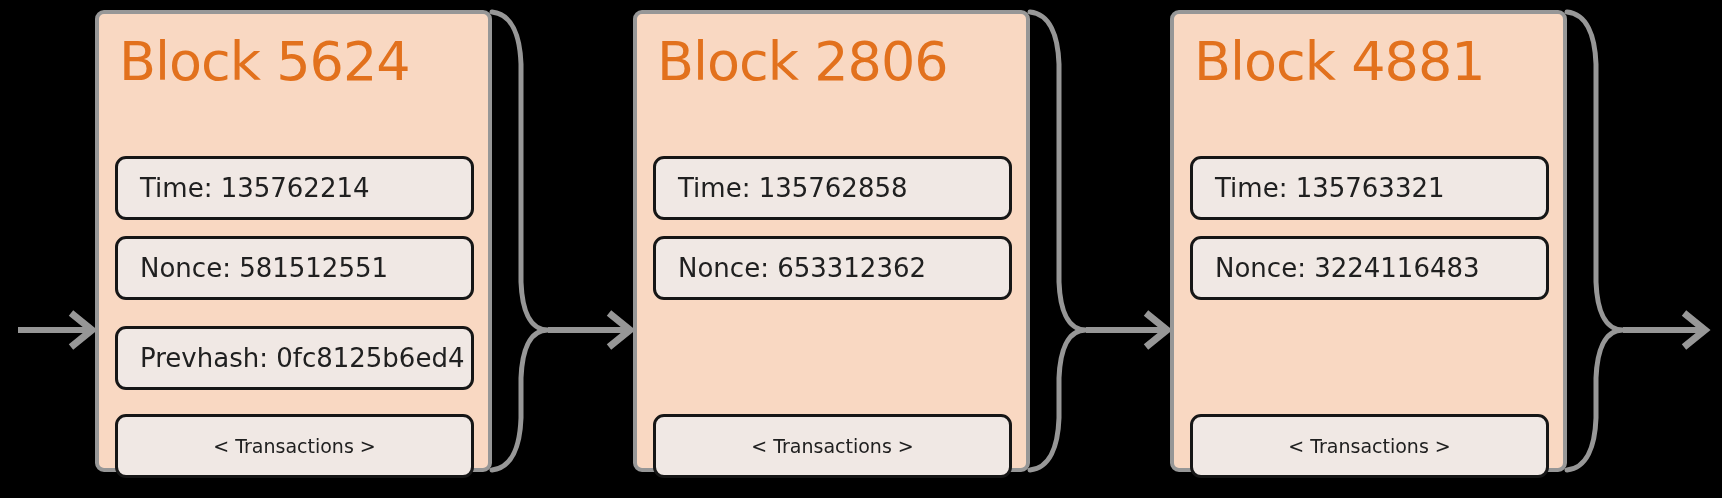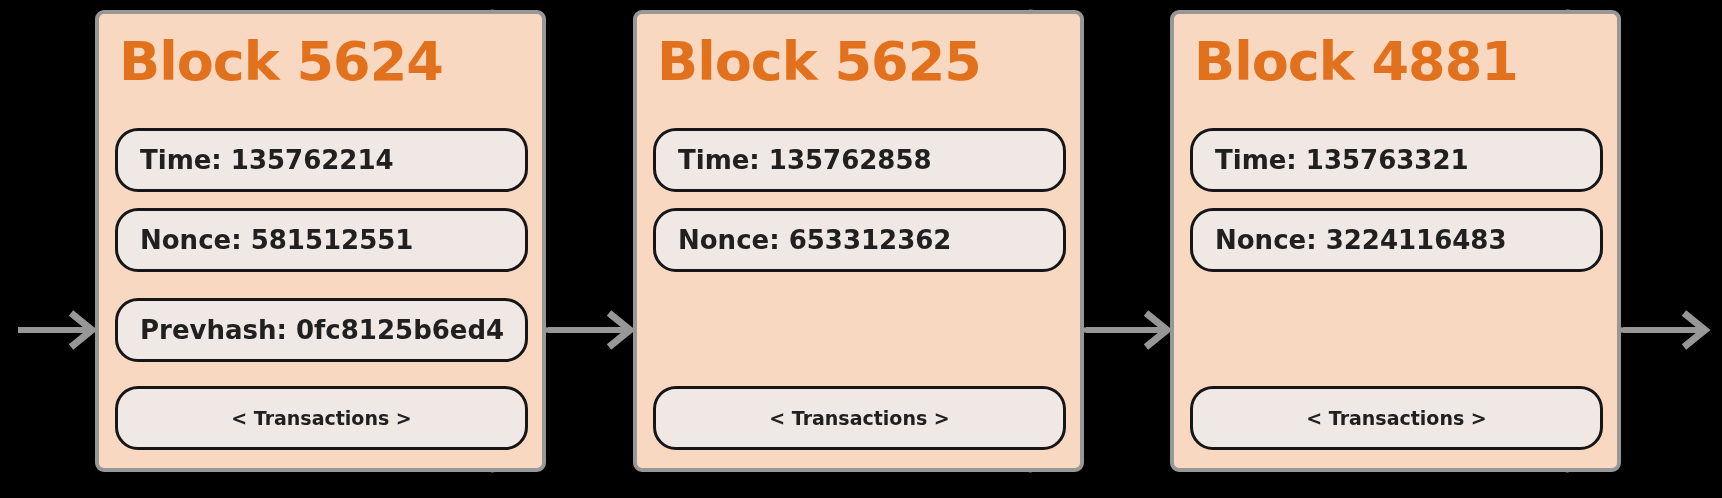--- a/index.html
+++ b/index.html
@@ -46,26 +46,25 @@
     fill: none;
     stroke: var(--connector);
     stroke-width: 7;
     stroke-linejoin: miter;
     stroke-linecap: butt;
   }
 
   .block {
     position: absolute;
     top: 10px;
-    width: 451px;
+    width: 397px;
     height: 462px;
     background: var(--block-fill);
     border: 4px solid var(--block-border);
     border-radius: 9px;
-    font-weight: bold;
   }
   .block-1 { left: 95px; }
   .block-2 { left: 633px; }
   .block-3 { left: 1170px; }
 
   .block-title {
     position: absolute;
     top: 16px;
     left: 20px;
     font-size: 54px;
@@ -75,27 +74,28 @@
     white-space: nowrap;
   }
 
   .field {
     position: absolute;
     left: 16px;
     right: 14px;
     height: 64px;
     background: var(--field-fill);
     border: 3px solid var(--field-border);
-    border-radius: 23px;
+    border-radius: 11px;
     display: flex;
     align-items: center;
     padding-left: 22px;
     font-size: 26px;
     color: var(--text-color);
     white-space: nowrap;
+    margin-top: 28px;
   }
   .field-time     { top: 114px; }
   .field-nonce    { top: 194px; }
   .field-prevhash { top: 284px; }
   .field-transactions {
     top: 372px;
     justify-content: center;
     padding-left: 0;
     font-size: 19px;
   }
@@ -125,21 +125,21 @@
 
   <div class="block block-1">
     <div class="block-title">Block 5624</div>
     <div class="field field-time">Time: 135762214</div>
     <div class="field field-nonce">Nonce: 581512551</div>
     <div class="field field-prevhash">Prevhash: 0fc8125b6ed4</div>
     <div class="field field-transactions">&lt; Transactions &gt;</div>
   </div>
 
   <div class="block block-2">
-    <div class="block-title">Block 5625</div>
+    <div class="block-title">Block 2806</div>
     <div class="field field-time">Time: 135762858</div>
     <div class="field field-nonce">Nonce: 653312362</div>
     <div class="field field-transactions">&lt; Transactions &gt;</div>
   </div>
 
   <div class="block block-3">
     <div class="block-title">Block 4881</div>
     <div class="field field-time">Time: 135763321</div>
     <div class="field field-nonce">Nonce: 3224116483</div>
     <div class="field field-transactions">&lt; Transactions &gt;</div>

